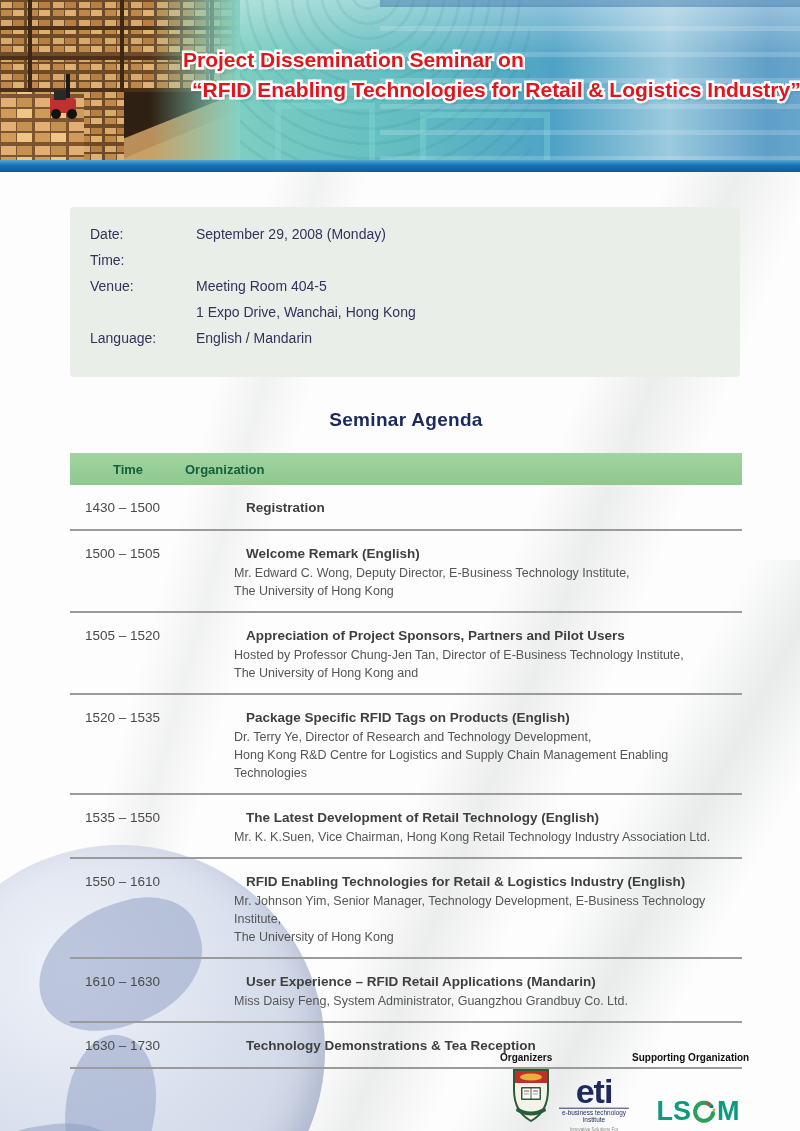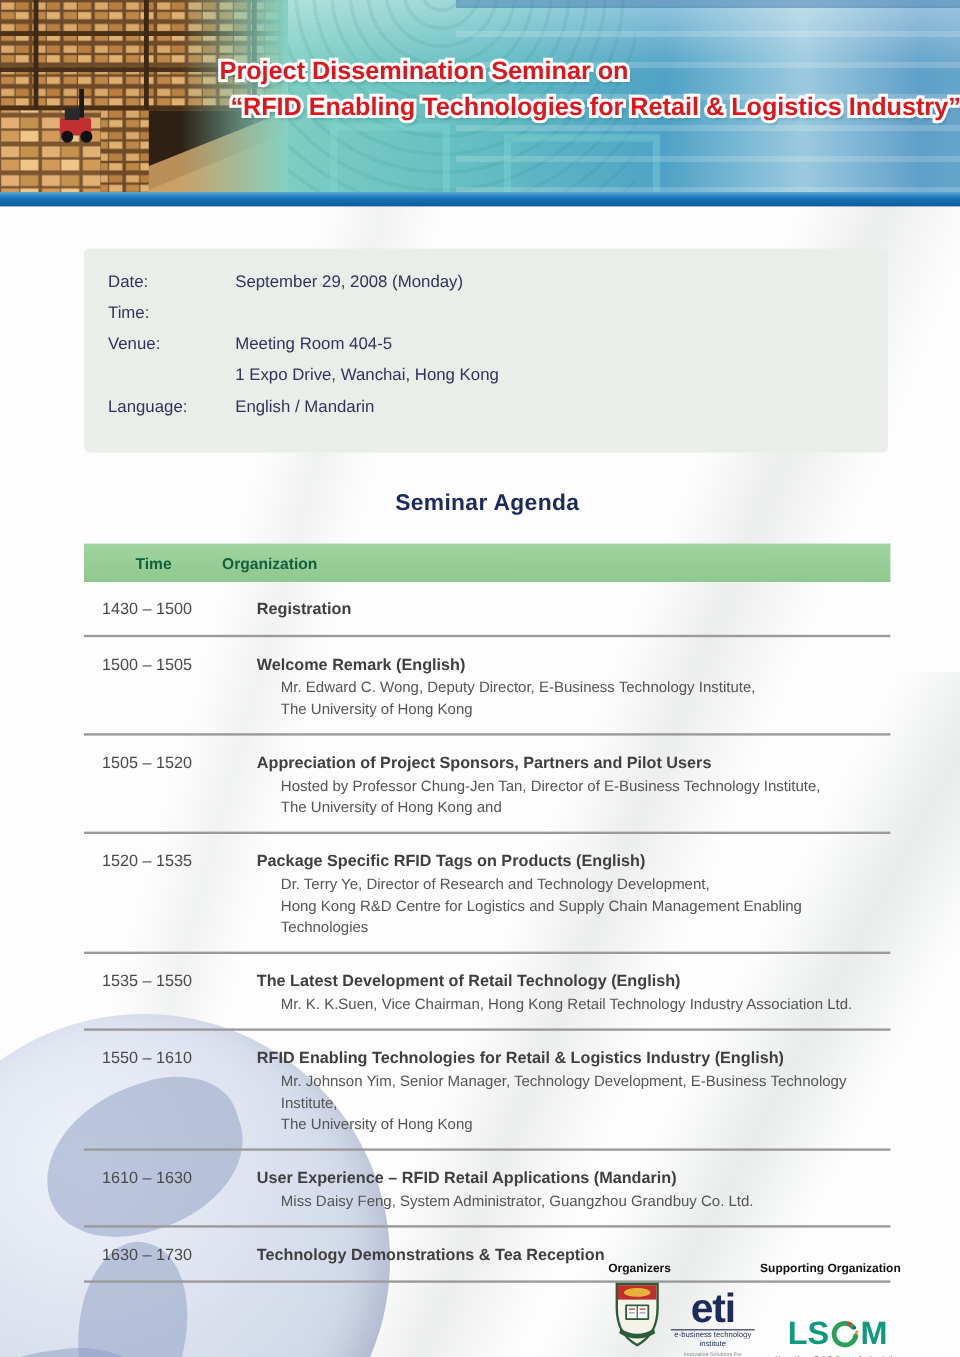--- a/index.html
+++ b/index.html
@@ -64,27 +64,27 @@
      font-size:19px;font-weight:bold;color:var(--navy,#1b2a5e);letter-spacing:.3px;}
   .agenda{position:absolute;left:70px;top:453px;width:672px;}
   .agenda-head{height:32px;display:flex;align-items:center;
      background:linear-gradient(180deg,#a0d4a0,var(--bar_green,#8fc88f));
      font-size:13px;font-weight:bold;color:var(--header_green_text,#15603c);}
   .agenda-head .col-time{text-align:center;padding-right:14px;}
   .col-time{width:115px;flex:0 0 115px;box-sizing:border-box;padding-left:15px;}
   .col-desc{flex:1;}
   .agenda-row{display:flex;padding:13px 0 11px 0;border-bottom:2px solid var(--divider,#9b9b9b);gap:29px;}
   .agenda-row .col-time{font-size:13.5px;color:#4a4a4a;line-height:20px;}
-  .row-title{font-size:13.5px;line-height:20px;color:var(--body_text,#3f3f3f);}
+  .row-title{font-size:13.5px;line-height:20px;color:var(--body_text,#3f3f3f);margin-left:32px;}
   .row-title .t{font-weight:bold;}
   .row-title .s{font-weight:bold;white-space:pre-wrap;}
   .row-line{font-size:12.5px;line-height:18px;color:var(--sub_text,#555555);margin-left:20px;}
 
   
-  .org-label{position:absolute;font-size:10px;font-weight:bold;color:#101010;text-align:center;}
+  .org-label{position:absolute;font-size:10px;font-weight:bold;color:#101010;text-align:left;}
   .organizers-label{left:500px;top:1052px;width:66px;}
   .supporting-label{left:632px;top:1052px;width:120px;}
   .hku-logo{position:absolute;left:512px;top:1068px;}
   .eti-logo{position:absolute;left:556px;top:1076px;width:76px;text-align:center;color:var(--eti_navy,#1e2a5c);}
   .eti-name{font-size:34px;font-weight:bold;line-height:30px;letter-spacing:-1px;}
   .eti-line1{font-size:7px;transform:scale(.92);line-height:8px;border-top:1px solid var(--eti_navy,#1e2a5c);padding-top:1px;margin-top:1px;}
   .eti-line2{font-size:6px;transform:scale(.75);color:#8a8a8a;line-height:7px;}
   .lscm-logo{position:absolute;left:630px;top:1078px;width:136px;text-align:center;}
   .lscm-row{display:flex;justify-content:center;align-items:center;gap:1px;
      color:var(--lscm_green,#0e9a7e);font-weight:bold;font-size:27px;line-height:27px;margin-top:20px;}

